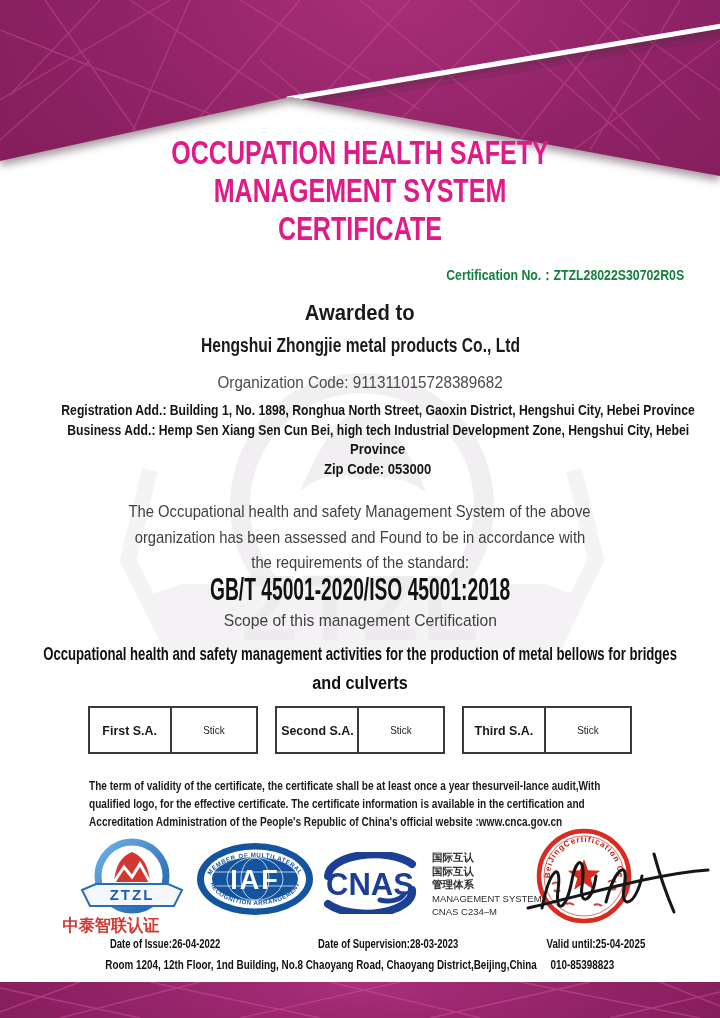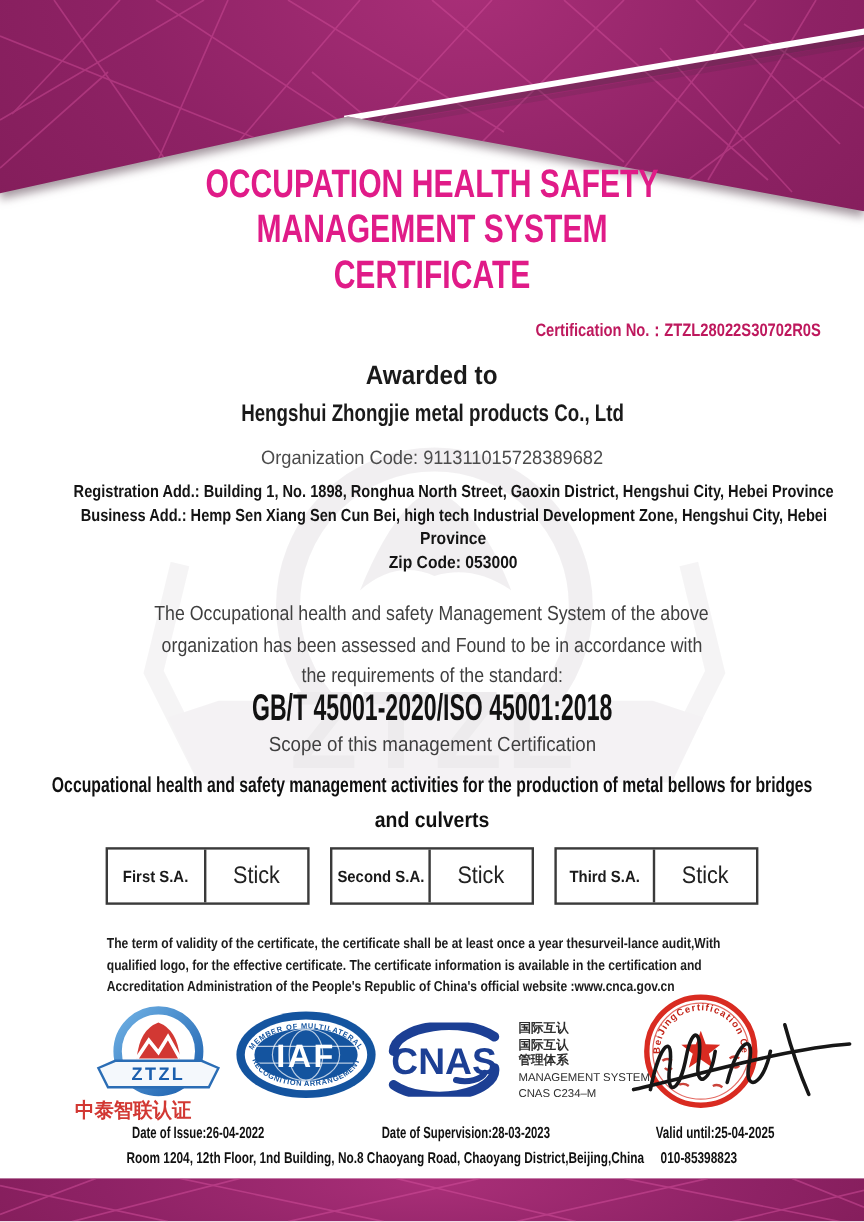--- a/index.html
+++ b/index.html
@@ -25,38 +25,38 @@
   
   .fitc { display:inline-block; white-space:nowrap; transform:scaleX(var(--sx,1)); transform-origin:center; }
   .fitl { display:inline-block; white-space:nowrap; transform:scaleX(var(--sx,1)); transform-origin:left center; }
   .fitr { display:inline-block; white-space:nowrap; transform:scaleX(var(--sx,1)); transform-origin:right center; }
   .row  { position:absolute; left:0; right:0; display:flex; justify-content:center; z-index:3; }
   
   .title { position:absolute; top:134px; left:0; right:0; text-align:center;
     color:#e01b88; font-weight:bold; font-size:33px; line-height:38px; z-index:3; }
   .title div { transform:scaleX(.76); white-space:nowrap; }
   
-  .certno { position:absolute; top:266px; right:36px; font-size:15px; font-weight:bold; color:#be185d; z-index:3; }
+  .certno { position:absolute; top:266px; right:36px; font-size:15px; font-weight:bold; color:#15803d; z-index:3; }
   .awarded  { top:300px; font-size:22px; font-weight:bold; }
   .company  { top:334px; font-size:20px; font-weight:bold; }
   .orgcode  { top:374px; font-size:16px; color:#4b4b4b; }
   .addr     { position:absolute; top:401px; left:0; right:0; z-index:3;padding-left:36px; }
   .addr .ln { display:flex; justify-content:center; font-size:14.5px; font-weight:bold; line-height:19.6px; color:#141414; }
   .assess   { position:absolute; top:499px; left:0; right:0; z-index:3; }
   .assess .ln { display:flex; justify-content:center; font-size:17px; line-height:25.5px; color:#3f3f3f; }
   .standard { top:572px; font-size:31px; font-weight:bold; color:#121212; }
   .scopelab { top:611px; font-size:17px; color:#3f3f3f; }
   .scope    { position:absolute; top:640px; left:0; right:0; z-index:3; }
   .scope .ln { display:flex; justify-content:center; font-size:18px; font-weight:bold; line-height:29px; color:#101010; }
   
   .audit { position:absolute; top:706px; left:0; right:0; display:flex; justify-content:center; gap:17px; z-index:3; }
   .audit .box { width:170px; height:48px; border:2px solid #3a3a3a; display:flex; box-sizing:border-box; background:#fff; }
   .audit .lab { flex:0 0 80px; border-right:2px solid #3a3a3a; display:flex; align-items:center; justify-content:center;
     font-size:13.5px; font-weight:bold; }
-  .audit .val { flex:1; display:flex; align-items:center; justify-content:center; font-size:20px; color:#222; }
+  .audit .val { flex:1; display:flex; align-items:center; justify-content:center; font-size:11px; color:#222; }
   
   .fineprint { position:absolute; top:777px; left:89px; z-index:3; font-size:12px; font-weight:bold;
     line-height:18px; color:#1c1c1c; }
   
   .logo { position:absolute; z-index:3; }
   .ztzl-caption { position:absolute; left:60px; top:914px; width:142px; text-align:left; z-index:3;
     color:#d23833; font-weight:bold; font-size:17px; }
   .cnas-info { position:absolute; left:432px; top:851px; z-index:3; color:#2e2e2e; }
   .cnas-info .cjk { font-size:10.5px; line-height:13.5px; font-weight:bold; }
   .cnas-info .lat { font-size:9.5px; line-height:13px; }

